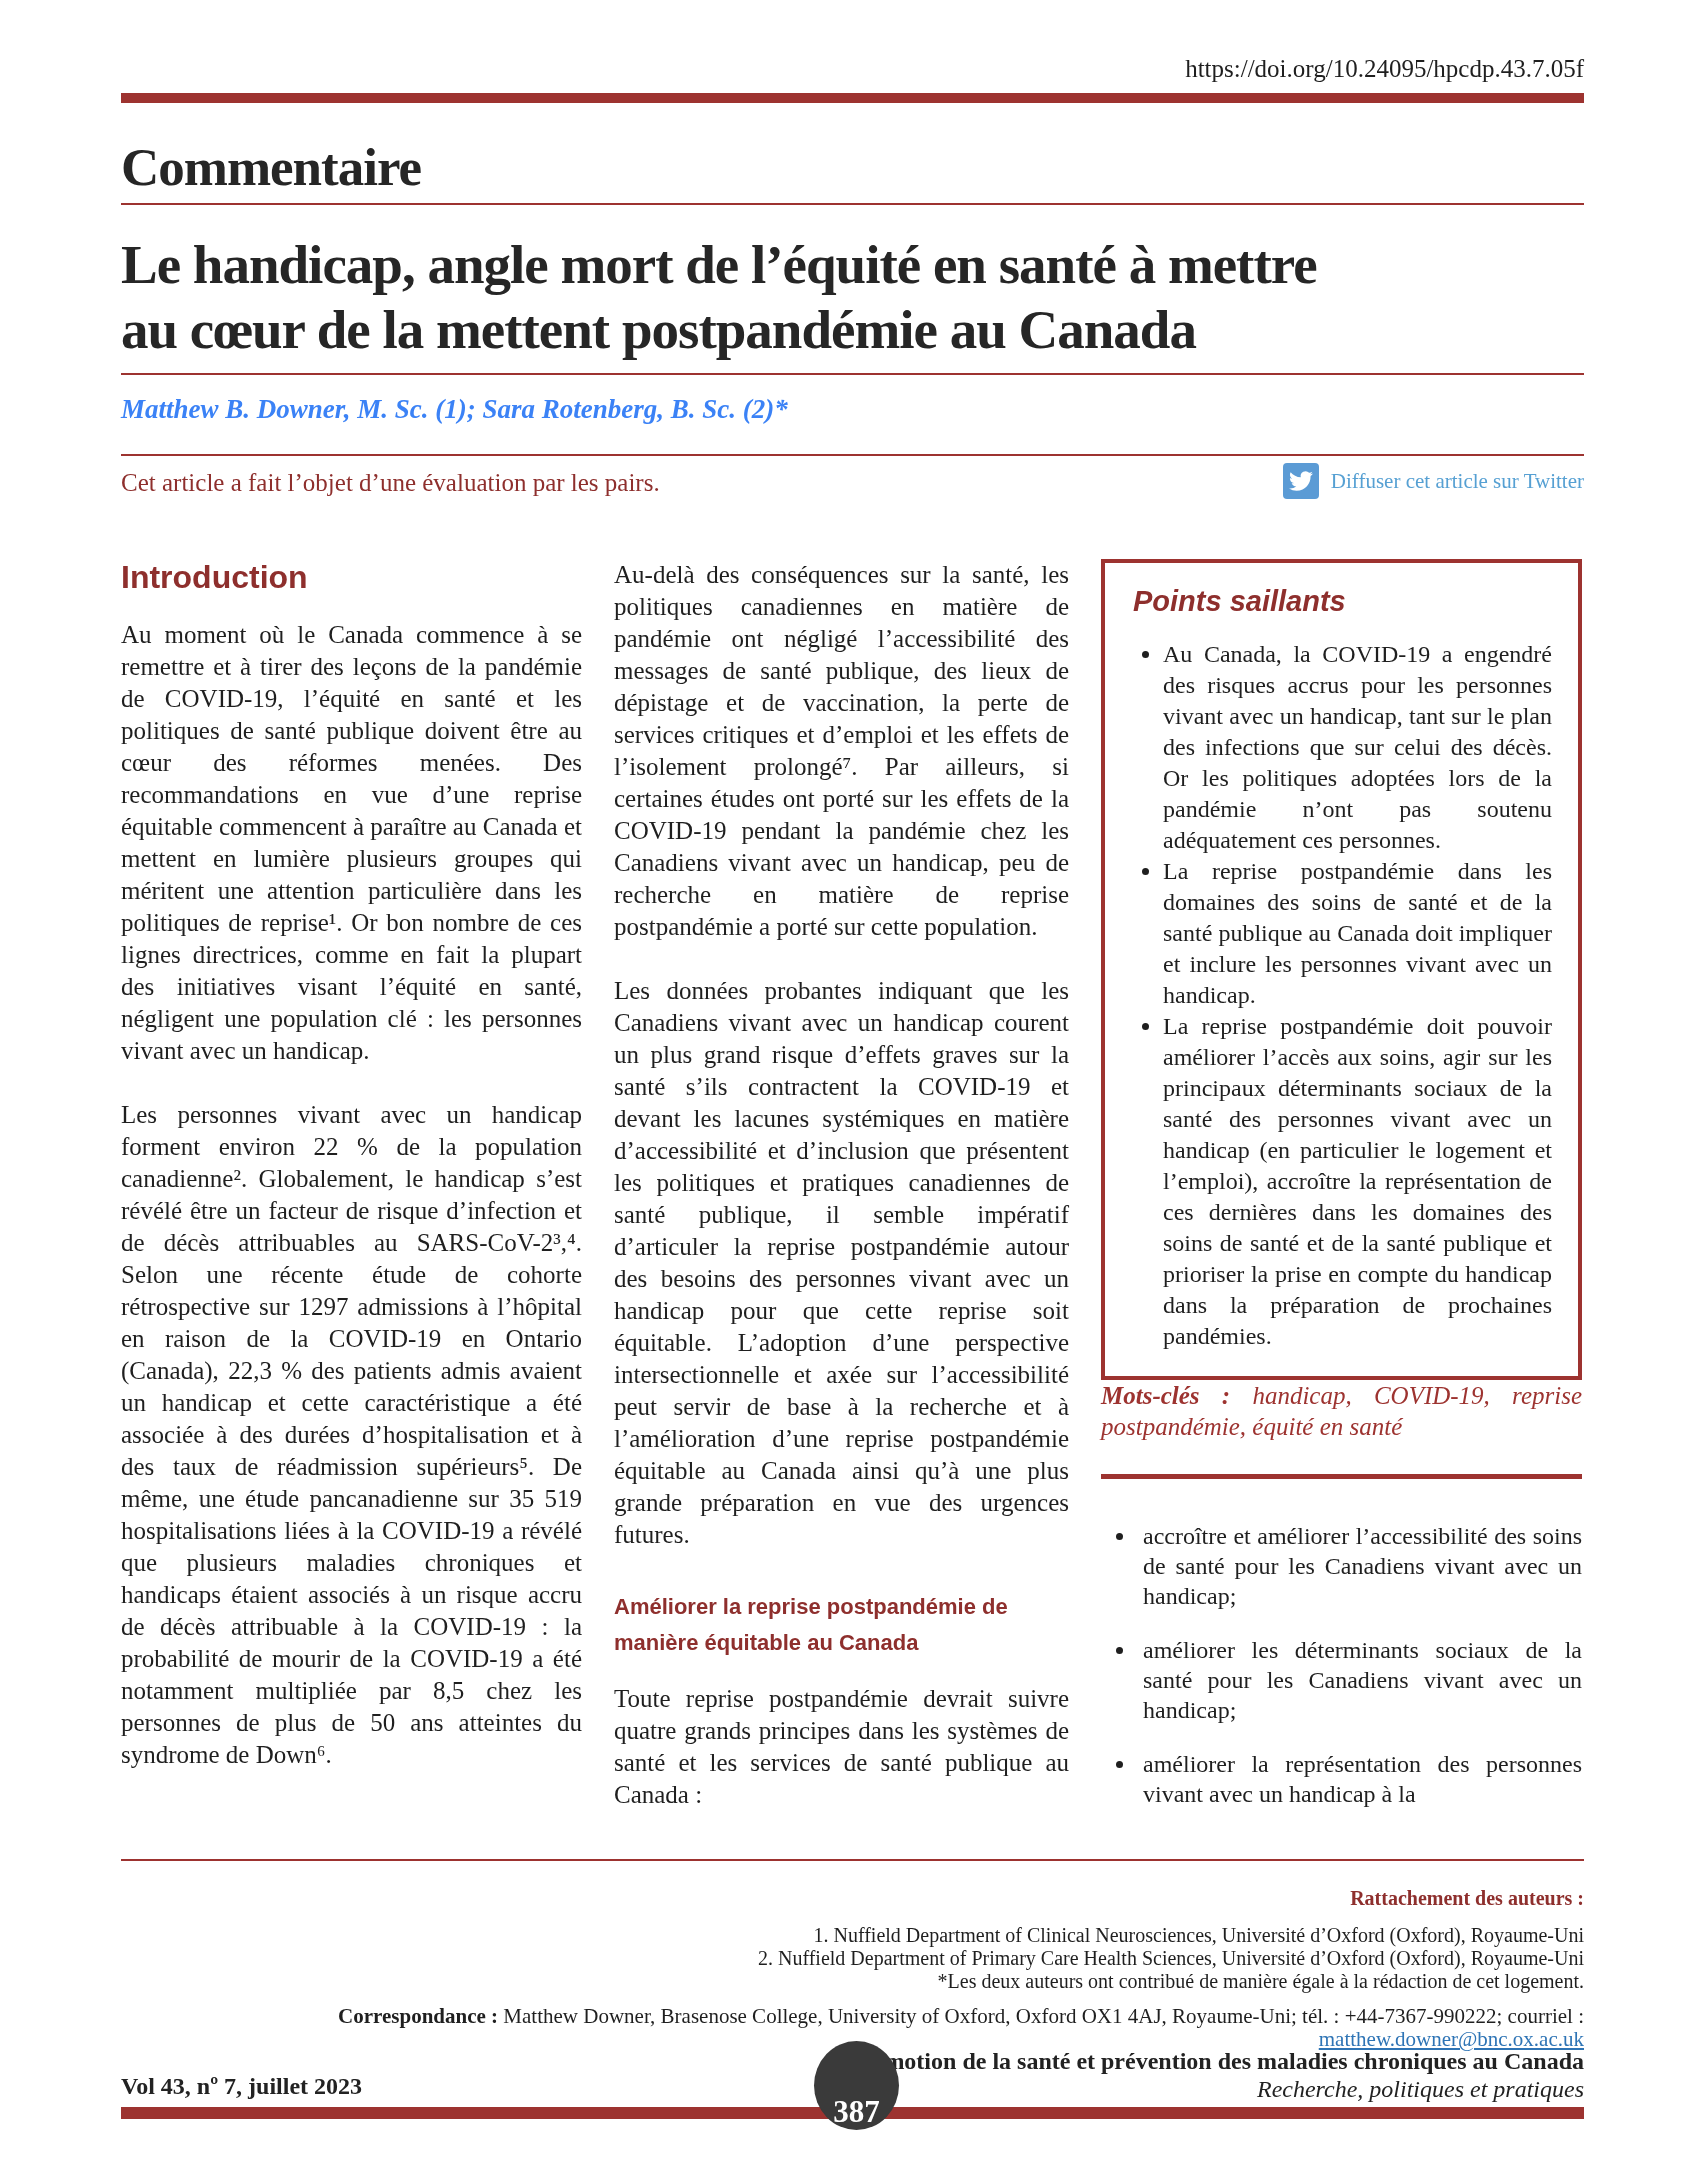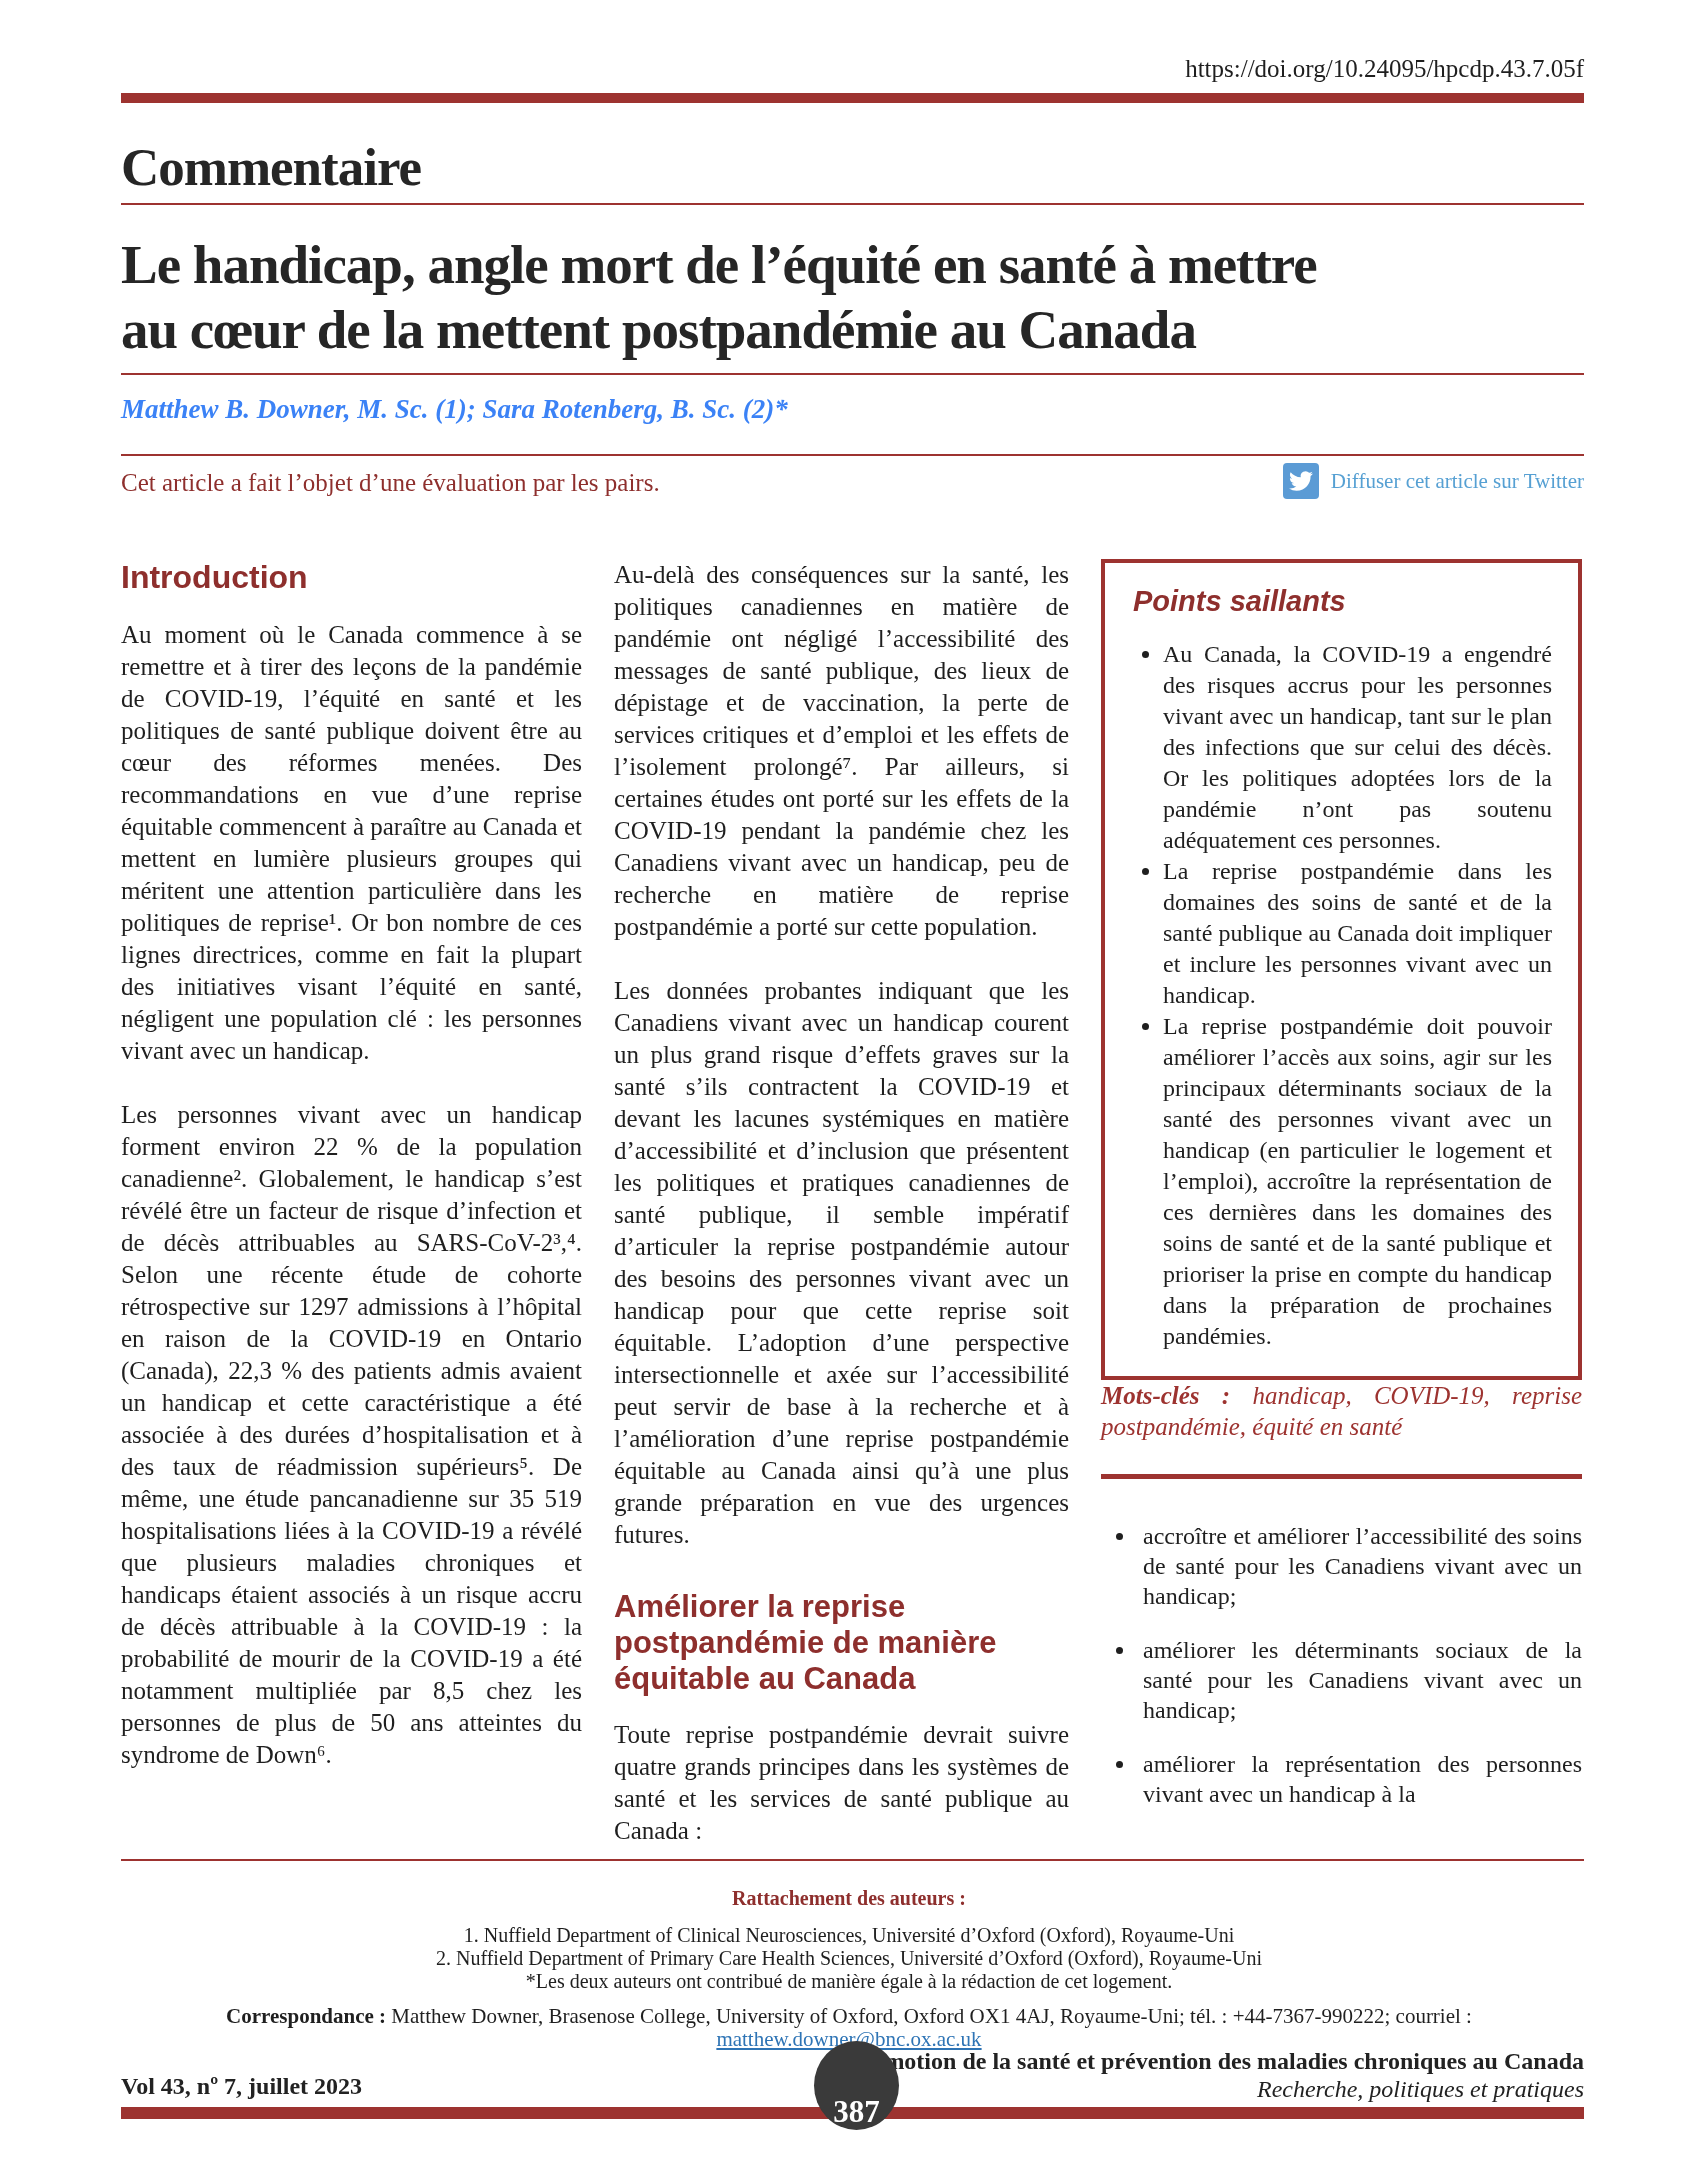--- a/index.html
+++ b/index.html
@@ -31,34 +31,34 @@
   .tw-label{font-size:21px;color:#56a0d3;}
 
   .col{position:absolute;top:559px;font-size:25px;line-height:32px;text-align:justify;}
   .col p{margin:0 0 32px 0;}
   .col1{left:121px;width:461px;}
   .col2{left:614px;width:455px;}
   .col3{left:1101px;width:481px;}
 
   .section{font-family:"Liberation Sans","DejaVu Sans",sans-serif;font-weight:700;color:#8e2f2d;
     margin:0 0 24px 0;font-size:32px;line-height:36px;text-align:left;}
-  .section-mid{margin:38px 0 22px 0;font-size:31px;line-height:36px;}
+  .section-mid{margin:38px 0 22px 0;font-size:22px;line-height:36px;}
 
   .box{border:4px solid #9d3330;padding:22px 26px 24px 28px;}
   .box-title{font-family:"Liberation Sans","DejaVu Sans",sans-serif;font-weight:700;font-style:italic;
     color:#8e2f2d;font-size:29px;margin:0 0 22px 0;}
   .box ul{margin:0;padding:0 0 0 30px;font-size:24px;line-height:31px;}
   .box li{margin:0;}
   .keywords{margin:14px 0 0 0;font-style:italic;color:#9d3330;font-size:25px;line-height:31px;}
   .kw-label{font-weight:700;}
   .rule-thick{height:5px;background:#9d3330;margin-top:12px;}
   .principles{margin:42px 0 0 0;padding:0 0 0 36px;font-size:24px;line-height:30px;}
   .principles li{margin:0 0 24px 0;padding-left:6px;}
 
-  .footnotes{position:absolute;left:114px;right:99px;top:1887px;font-size:20px;line-height:23px;text-align:center;}
+  .footnotes{position:absolute;left:114px;right:99px;top:1887px;font-size:20px;line-height:23px;text-align:right;}
   .fn-label{color:#8e2f2d;font-weight:700;margin:0 0 14px 0;}
   .fn-line{margin:0;}
   .fn-corr{margin-top:12px;font-size:21px;}
   .fn-corr-label{font-weight:700;}
   .email{color:#2e74b5;text-decoration:underline;cursor:pointer;}
 
   .bottom-bar{top:2107px;height:12px;}
   .page-badge{position:absolute;left:814px;top:2041px;width:85px;height:89px;border-radius:50%;
     background:#3a3a3a;color:#ffffff;display:flex;align-items:flex-end;justify-content:center;
     font-size:31px;font-weight:700;z-index:3;}

